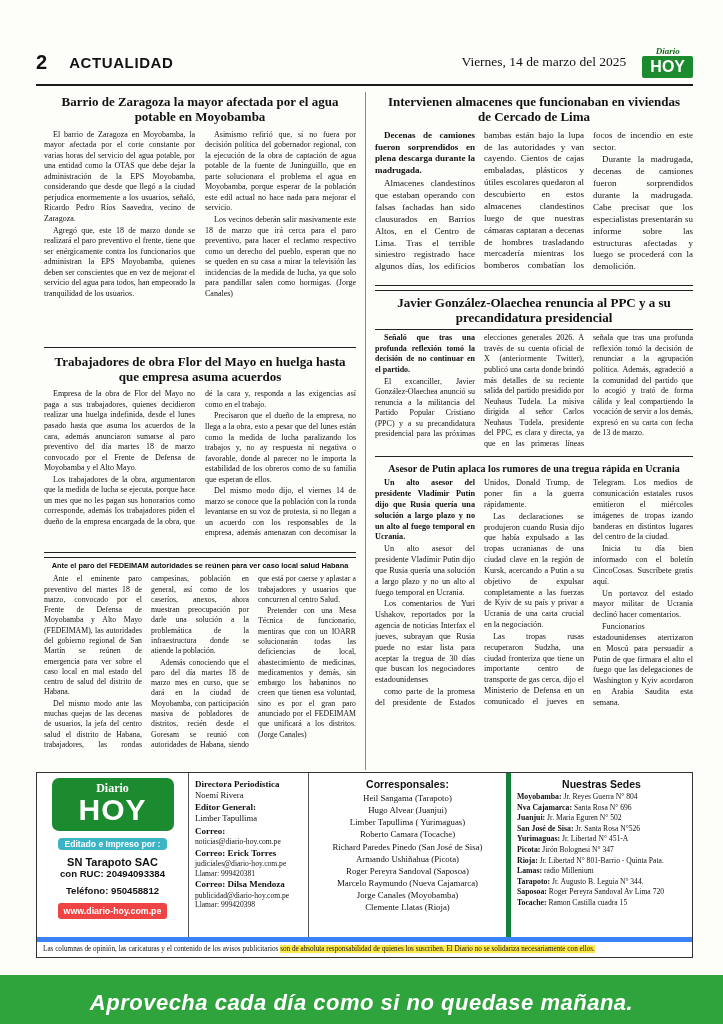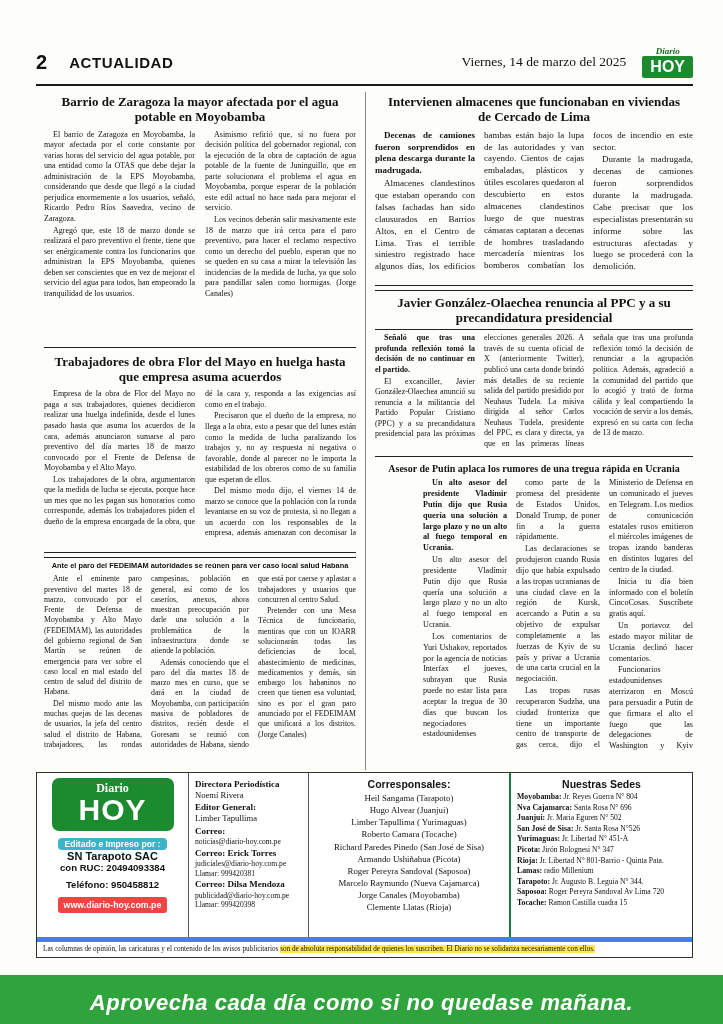--- a/index.html
+++ b/index.html
@@ -37,38 +37,38 @@
   .body p { font-size:8px; line-height:1.32; text-indent:9px; margin-bottom:1px; }
   .b-almacenes p { font-size:9px; }
   .b-habana p { font-size:7.8px; }
   .b-putin p { font-size:8.2px; }
   .lead { font-weight:bold; }
   .b-zaragoza { height:212px; }
   .b-flor { height:158px; }
   .b-habana { height:196px; }
   .b-almacenes { height:150px; }
   .b-gonzalez { height:118px; }
-  .b-putin { height:280px;margin-left:48px; }
+  .b-putin { height:280px; }
   .rule { border-top:1.3px solid #222; margin:5px 0 4px; }
 
   
   .footer { position:absolute; top:772px; left:36px; right:30px; height:186px;
             border:1.5px solid #333; display:flex; flex-direction:column; background:#fff; }
   .footer-row { flex:1; display:flex; min-height:0; }
   .fcol { padding:5px 6px; overflow:hidden; }
   .fcol1 { width:152px; border-right:1px solid #555; display:flex; flex-direction:column; align-items:center; }
   .fcol2 { width:120px; border-right:1px solid #555; text-align:left; }
-  .fcol3 { width:202px; border-right:2px solid #15803d; text-align:center; }
+  .fcol3 { width:202px; border-right:5px solid #15803d; text-align:center; }
   .fcol4 { flex:1; }
   .logo-big { background:#1c8a2e; border-radius:7px; width:122px; padding:4px 0 6px; text-align:center; color:#fff; }
   .logo-big .diario { font-size:12px; font-weight:bold; display:block; line-height:1.1; }
   .logo-big .hoy { font-family:"Liberation Sans",sans-serif; font-weight:bold; font-size:30px; line-height:1; letter-spacing:1px; }
   .pill-cyan { background:#3db4c6; color:#fff; font-family:"Liberation Sans",sans-serif; font-weight:bold;
                font-size:8.6px; padding:1px 7px; border-radius:4px; margin-top:7px; }
-  .company { font-weight:bold; font-size:11px; font-family:"Liberation Sans",sans-serif;text-align:center; }
+  .company { font-weight:bold; font-size:11px; margin-top:6px; font-family:"Liberation Sans",sans-serif;text-align:center; }
   .ruc { font-weight:bold; font-size:9.6px; font-family:"Liberation Sans",sans-serif; }
   .phone { font-weight:bold; font-size:9.6px; margin-top:6px; font-family:"Liberation Sans",sans-serif; }
   .pill-green { background:#ef4444; color:#fff; font-weight:bold; font-size:8.8px;
                 padding:3px 6px; border-radius:3px; margin-top:7px; font-family:"Liberation Sans",sans-serif; }
   .staff-line { font-size:8.6px; line-height:1.3; }
   .staff-label { font-weight:bold; font-size:9px; line-height:1.35; }
   .staff-mail { font-size:7.6px; line-height:1.3; }
   .fcol-title { font-weight:bold; font-size:10.5px; margin-bottom:2px; font-family:"Liberation Sans",sans-serif; }
   .corr-item { font-size:8.8px; line-height:1.38; }
   .sede-item { font-size:7.6px; line-height:1.36; }

